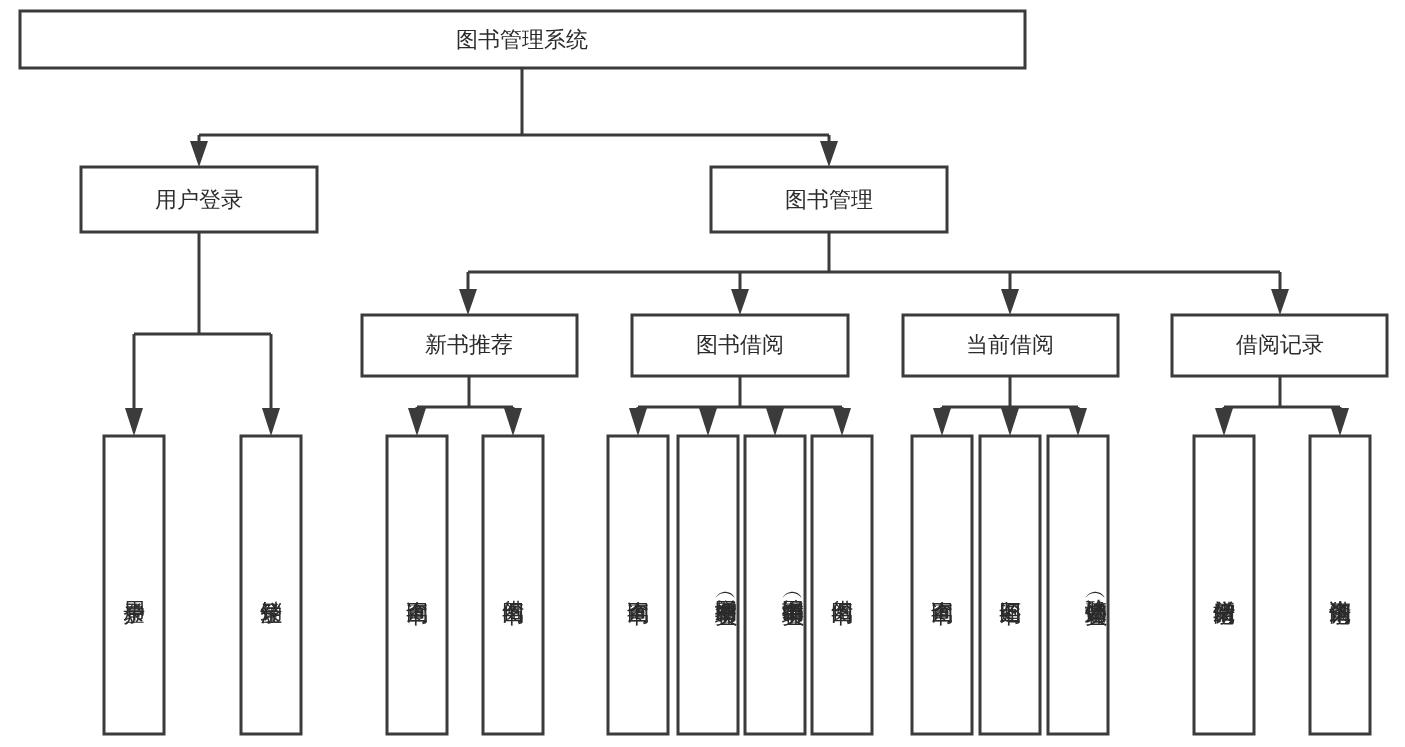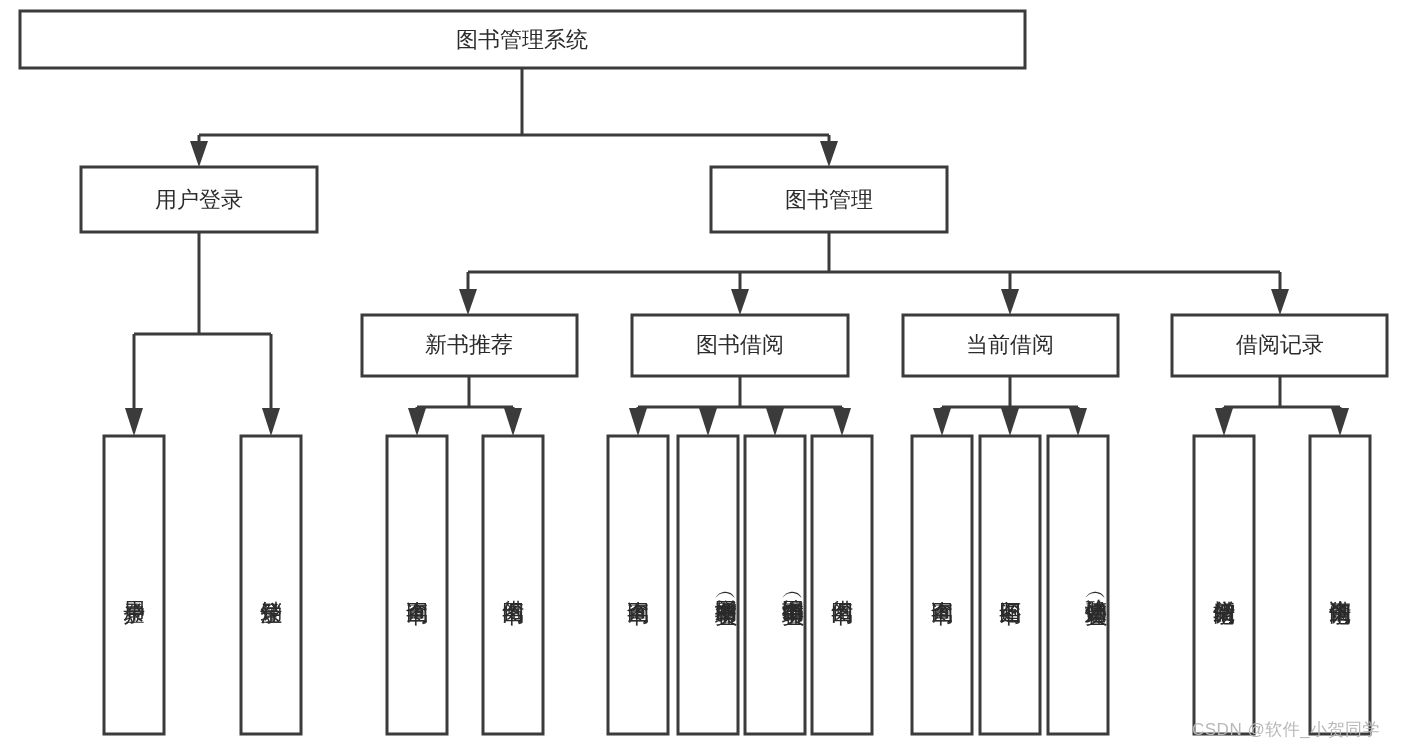--- a/index.html
+++ b/index.html
@@ -209,15 +209,14 @@
   <div class="node-label-v" style="left:745px; top:436px; width:60px; height:298px; align-items:flex-start;">编辑图书（管理员）</div>
   <div class="node-label-v" style="left:812px; top:436px; width:60px; height:298px;">借阅图书</div>
 
   <div class="node-label-v" style="left:912px; top:436px; width:60px; height:298px;">查询图书</div>
   <div class="node-label-v" style="left:980px; top:436px; width:60px; height:298px;">归还图书</div>
   <div class="node-label-v" style="left:1048px; top:436px; width:60px; height:298px; align-items:flex-start;">确认归还（管理员）</div>
 
   <div class="node-label-v" style="left:1194px; top:436px; width:60px; height:298px;">新增借阅记录</div>
   <div class="node-label-v" style="left:1310px; top:436px; width:60px; height:298px;">查询借阅记录</div>
 
-  <div class="watermark" style="left:1192px; top:718px;">CSDN @软件_小贺同学</div>
 
 </div>
 
 </body></html>

